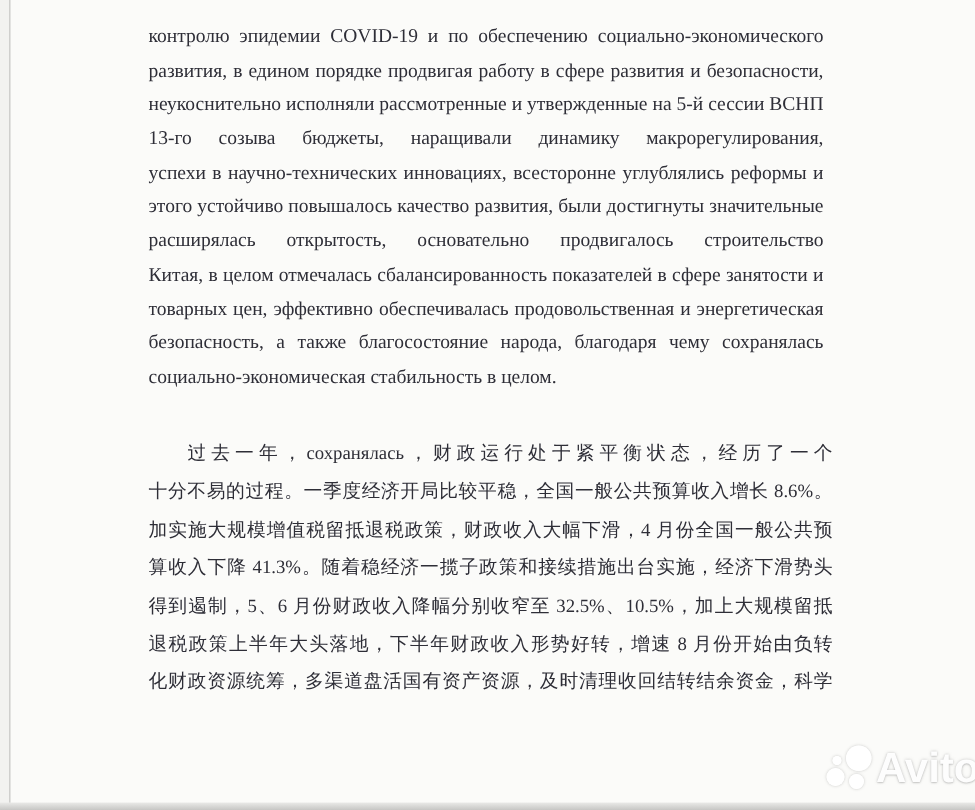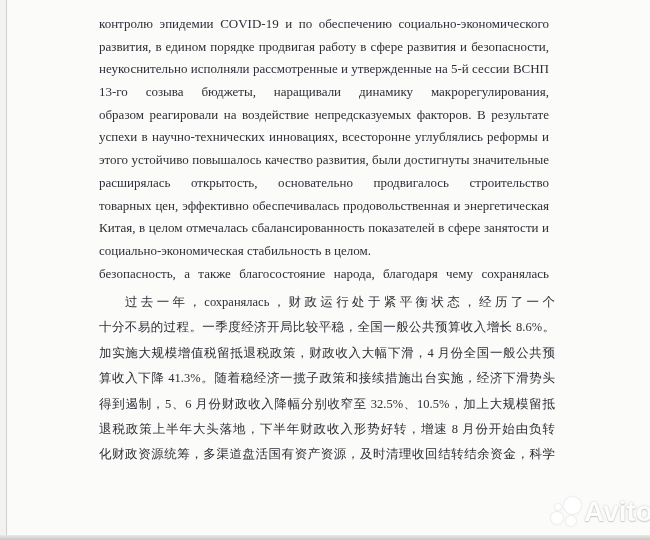--- a/index.html
+++ b/index.html
@@ -117,28 +117,27 @@
 <div class="photo">
 
   <div class="edge-left"></div>
   <div class="edge-right"></div>
 
   <div class="para-ru">
     <div class="line">контролю эпидемии COVID-19 и по обеспечению социально-экономического</div>
     <div class="line">развития, в едином порядке продвигая работу в сфере развития и безопасности,</div>
     <div class="line">неукоснительно исполняли рассмотренные и утвержденные на 5-й сессии ВСНП</div>
     <div class="line">13-го созыва бюджеты, наращивали динамику макрорегулирования, надлежащим</div>
-    <div class="line">образом реагировали на воздействие непредсказуемых факторов. В результате</div>
     <div class="line">успехи в научно-технических инновациях, всесторонне углублялись реформы и</div>
     <div class="line">этого устойчиво повышалось качество развития, были достигнуты значительные</div>
     <div class="line">расширялась открытость, основательно продвигалось строительство прекрасного</div>
+    <div class="line">Китая, в целом отмечалась сбалансированность показателей в сфере занятости и</div>
     <div class="line">товарных цен, эффективно обеспечивалась продовольственная и энергетическая</div>
-    <div class="line">Китая, в целом отмечалась сбалансированность показателей в сфере занятости и</div>
+    <div class="line">безопасность, а также благосостояние народа, благодаря чему сохранялась</div>
     <div class="line last">социально-экономическая стабильность в целом.</div>
-    <div class="line">безопасность, а также благосостояние народа, благодаря чему сохранялась</div>
   </div>
 
   <div class="para-zh">
     <div class="line indent">过去一年，сохранялась，财政运行处于紧平衡状态，经历了一个</div>
     <div class="line">十分不易的过程。一季度经济开局比较平稳，全国一般公共预算收入增长 8.6%。</div>
     <div class="line">加实施大规模增值税留抵退税政策，财政收入大幅下滑，4 月份全国一般公共预</div>
     <div class="line">算收入下降 41.3%。随着稳经济一揽子政策和接续措施出台实施，经济下滑势头</div>
     <div class="line">得到遏制，5、6 月份财政收入降幅分别收窄至 32.5%、10.5%，加上大规模留抵</div>
     <div class="line">退税政策上半年大头落地，下半年财政收入形势好转，增速 8 月份开始由负转</div>
     <div class="line">化财政资源统筹，多渠道盘活国有资产资源，及时清理收回结转结余资金，科学</div>

